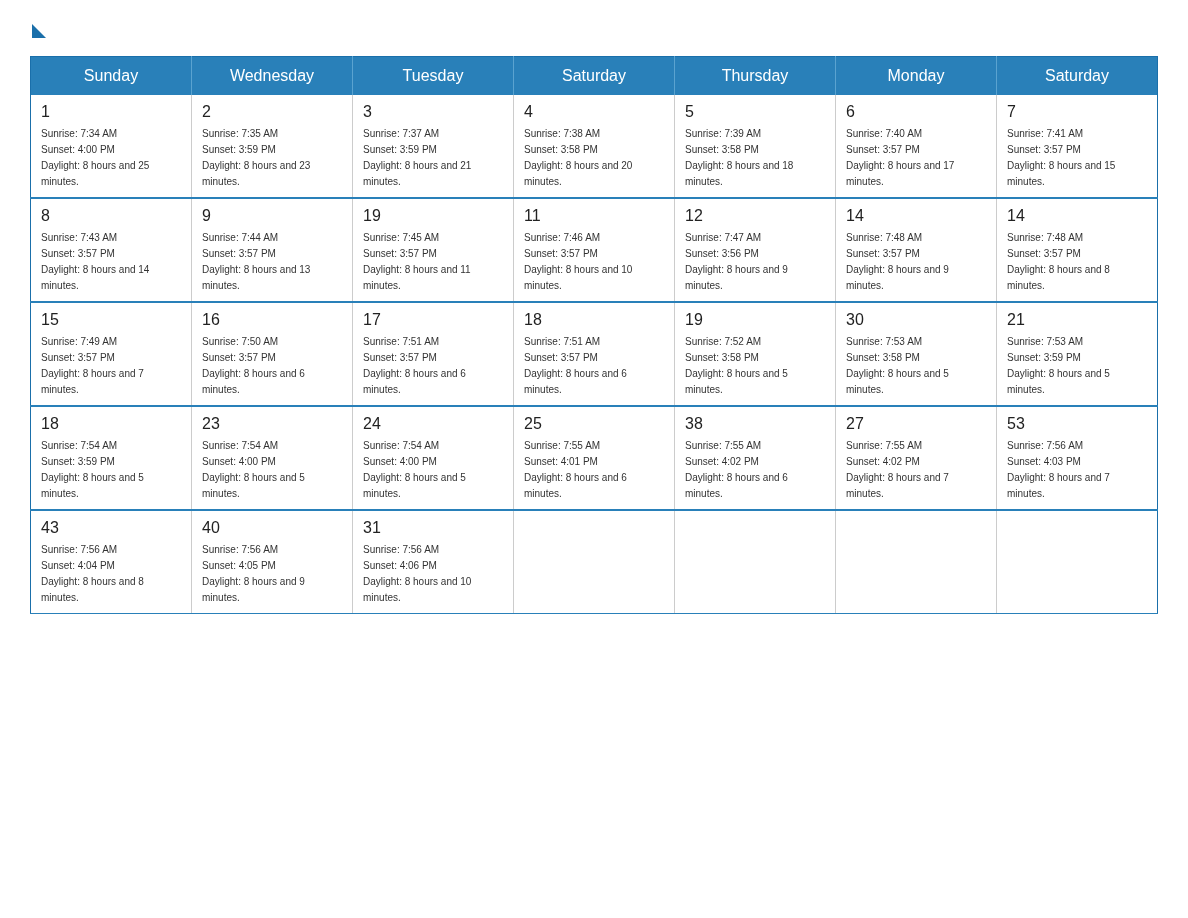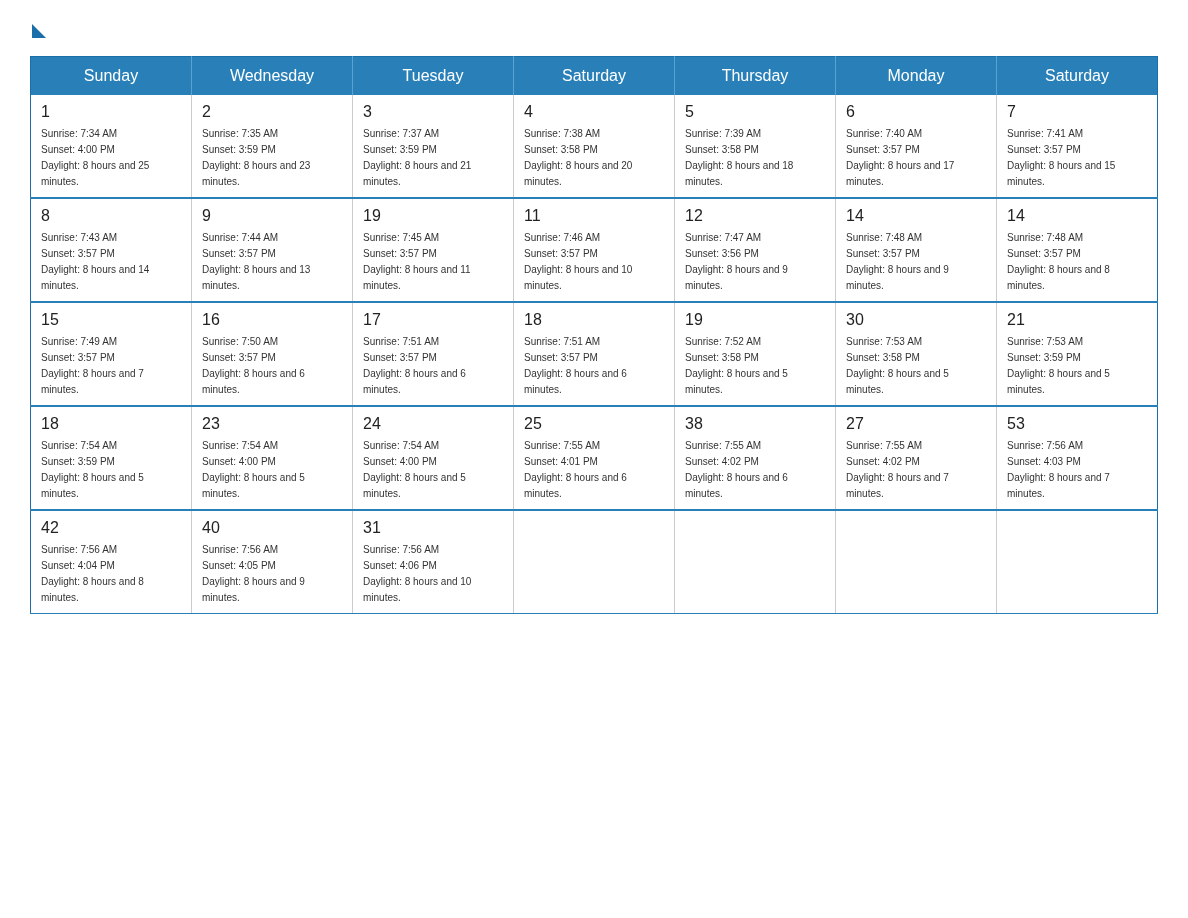--- a/index.html
+++ b/index.html
@@ -256,21 +256,21 @@
         <span class="day-number">27</span>
         <span class="day-info">Sunrise: 7:55 AM<br>Sunset: 4:02 PM<br>Daylight: 8 hours and 7 minutes.</span>
       </td>
         <td>
         <span class="day-number">53</span>
         <span class="day-info">Sunrise: 7:56 AM<br>Sunset: 4:03 PM<br>Daylight: 8 hours and 7 minutes.</span>
       </td>
       </tr>
       <tr>
         <td>
-        <span class="day-number">42</span>
+        <span class="day-number">43</span>
         <span class="day-info">Sunrise: 7:56 AM<br>Sunset: 4:04 PM<br>Daylight: 8 hours and 8 minutes.</span>
       </td>
         <td>
         <span class="day-number">40</span>
         <span class="day-info">Sunrise: 7:56 AM<br>Sunset: 4:05 PM<br>Daylight: 8 hours and 9 minutes.</span>
       </td>
         <td>
         <span class="day-number">31</span>
         <span class="day-info">Sunrise: 7:56 AM<br>Sunset: 4:06 PM<br>Daylight: 8 hours and 10 minutes.</span>
       </td>

